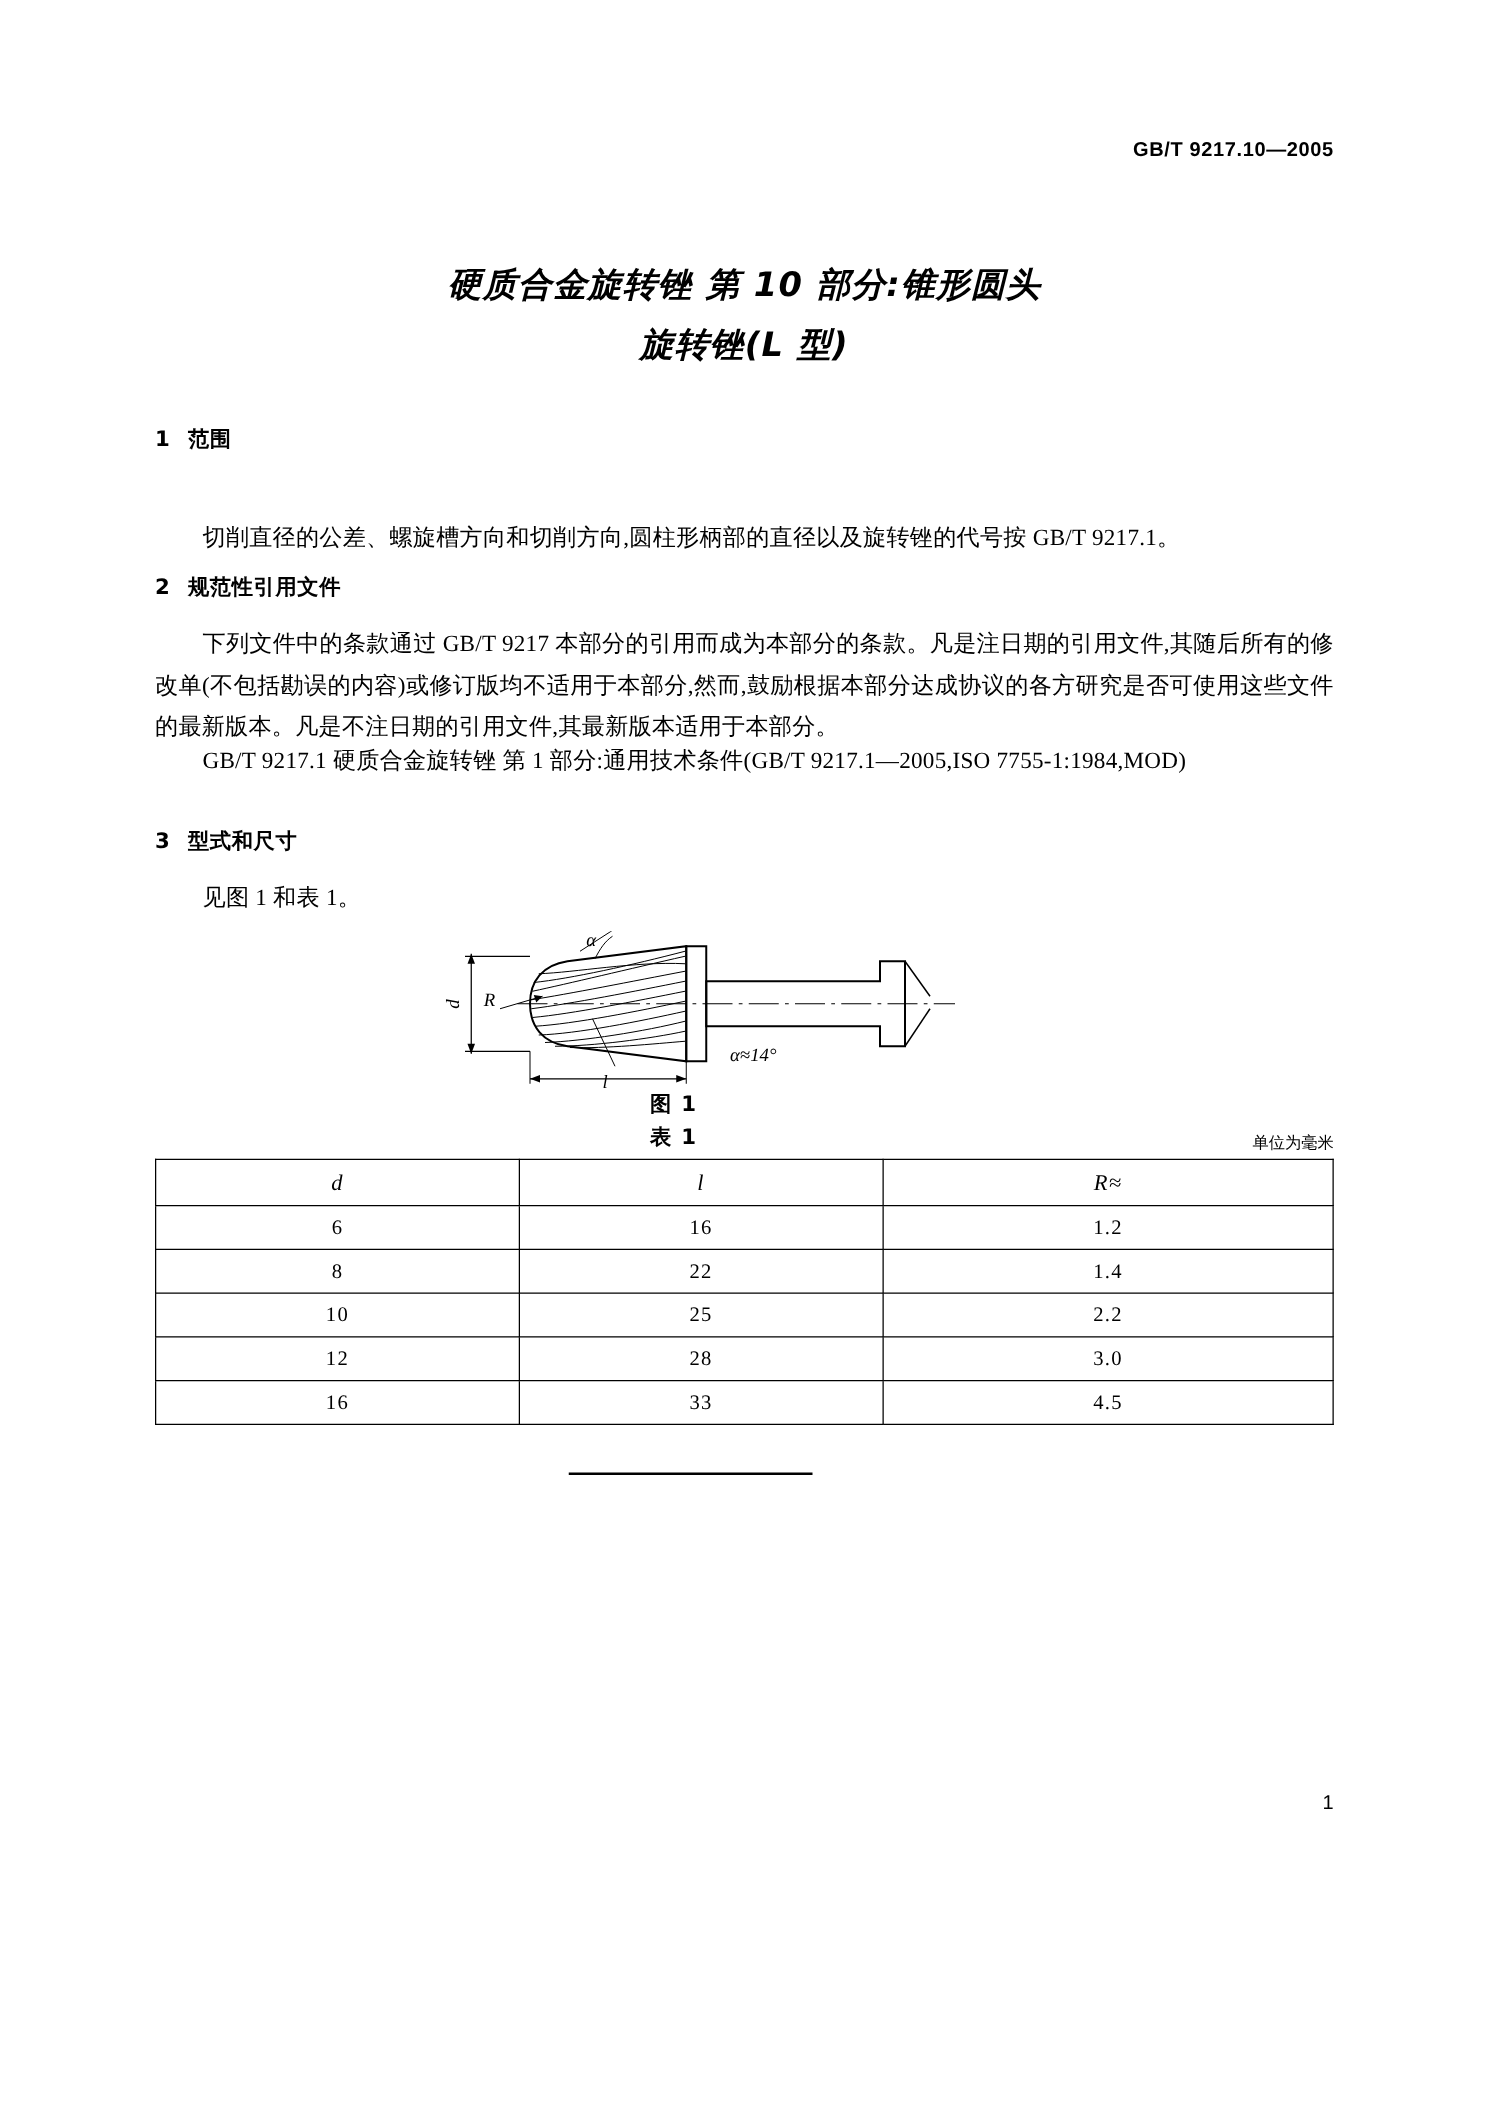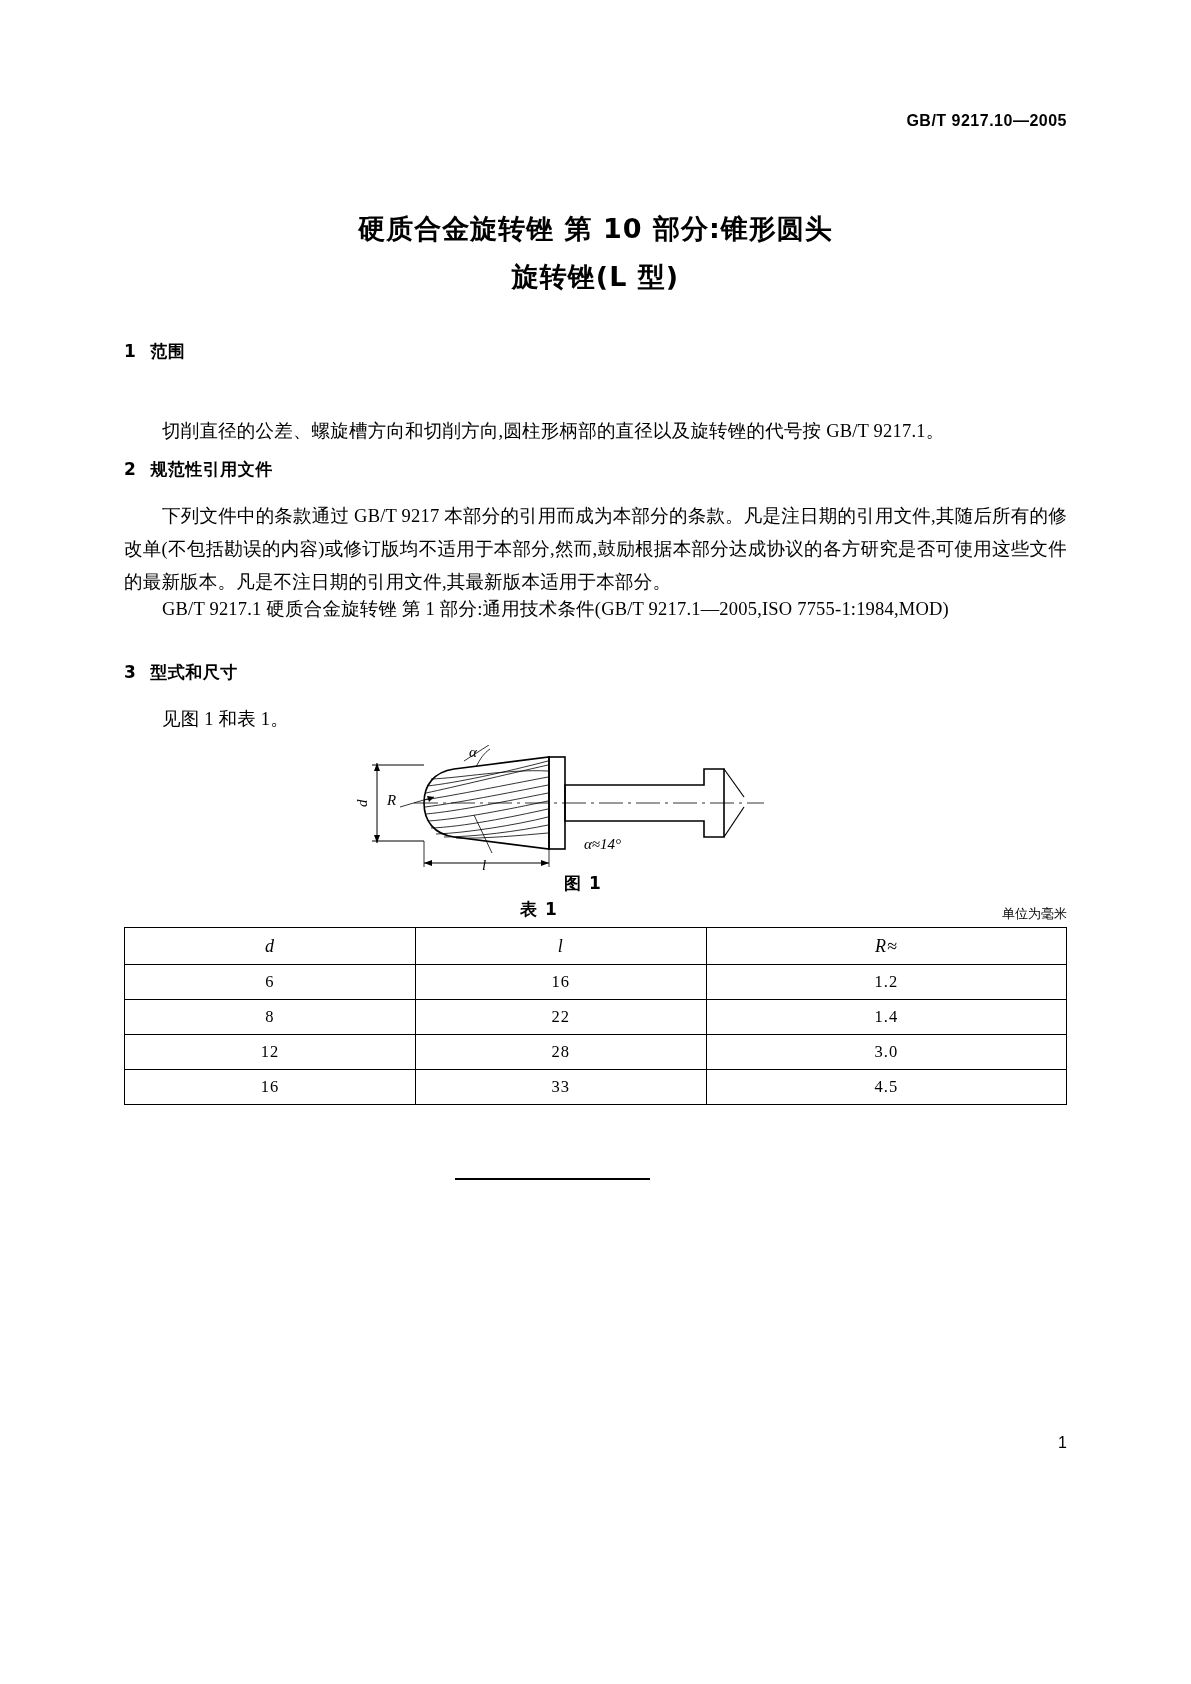--- a/index.html
+++ b/index.html
@@ -35,20 +35,21 @@
     position: absolute;
     left: 124px;
     right: 124px;
     top: 205px;
     text-align: center;
     font-family: "DejaVu Sans", sans-serif;
     font-weight: bold;
     font-size: 27px;
     line-height: 48px;
     letter-spacing: 1px;
+    font-style: italic;
   }
   .doc-title .line2 { display: block; }
 
   .sec-head {
     position: absolute;
     left: 124px;
     font-family: "DejaVu Sans", sans-serif;
     font-weight: bold;
     font-size: 17px;
     letter-spacing: 0.5px;
@@ -85,21 +86,20 @@
     height: 130px;
   }
   .fig-caption {
     position: absolute;
     left: 520px;
     top: 872px;
     font-family: "DejaVu Sans", sans-serif;
     font-weight: bold;
     font-size: 17px;
     letter-spacing: 1px;
-    margin-left: 44px;
   }
   .tab-caption {
     position: absolute;
     left: 520px;
     top: 898px;
     font-family: "DejaVu Sans", sans-serif;
     font-weight: bold;
     font-size: 17px;
     letter-spacing: 1px;
   }
@@ -247,20 +247,25 @@
         <td>6</td>
         <td>16</td>
         <td>1.2</td>
       </tr>
       <tr>
         <td>8</td>
         <td>22</td>
         <td>1.4</td>
       </tr>
       <tr>
+        <td>10</td>
+        <td>25</td>
+        <td>2.2</td>
+      </tr>
+      <tr>
         <td>12</td>
         <td>28</td>
         <td>3.0</td>
       </tr>
       <tr>
         <td>16</td>
         <td>33</td>
         <td>4.5</td>
       </tr>
     </tbody>

